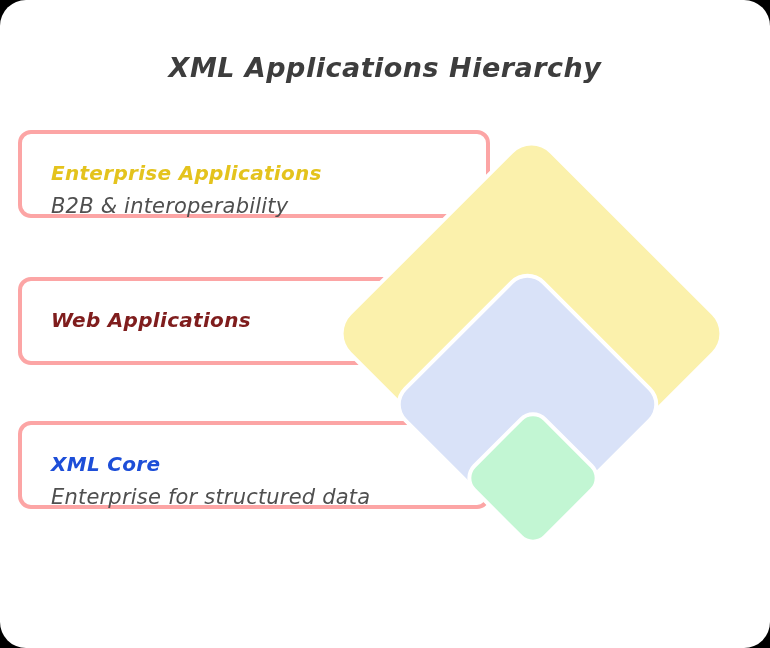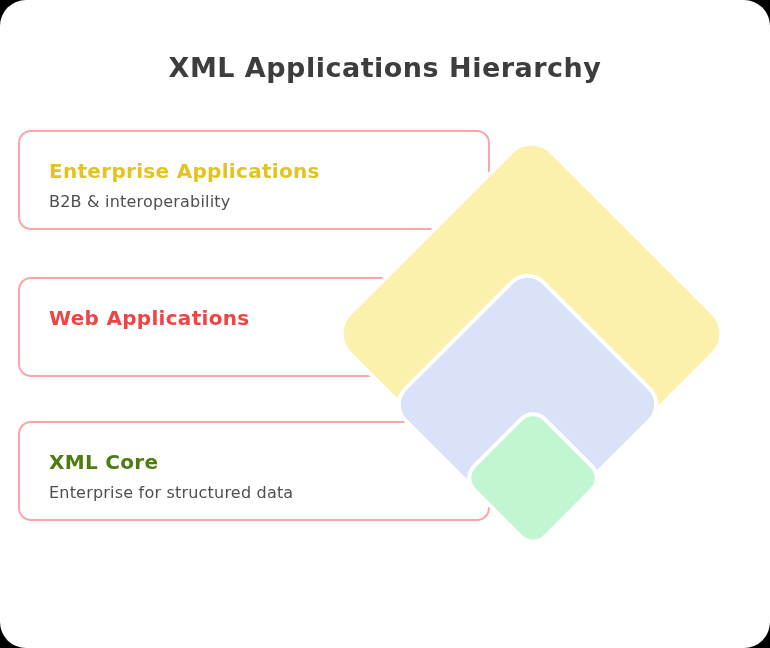--- a/index.html
+++ b/index.html
@@ -8,58 +8,59 @@
     background: #000000;
     font-family: "DejaVu Sans", "Liberation Sans", sans-serif;
   }
   .canvas {
     position: relative;
     width: 770px;
     height: 648px;
     background: #ffffff;
     border-radius: 26px;
     overflow: hidden;
+    font-style: italic;
   }
   .title {
     position: absolute;
     top: 52px;
     left: 0;
     width: 770px;
     text-align: center;
     font-size: 27px;
     font-weight: bold;
     color: #3d3d3d;
     letter-spacing: 0.5px;
   }
   .card {
     position: absolute;
     left: 18px;
     width: 472px;
-    height: 100px;
-    border: 2px solid #fca5a5;
+    height: 88px;
+    border: 4px solid #fca5a5;
     border-radius: 13px;
     background: #ffffff;
     box-sizing: border-box;
     padding: 27px 0 0 29px;
     z-index: 1;
   }
   .card-1 { top: 130px; }
   .card-2 { top: 277px; }
   .card-3 { top: 421px; }
   .card-heading {
     font-size: 20px;
     font-weight: bold;
     margin-bottom: 9px;
     letter-spacing: 0.3px;
   }
   .h-gold  { color: #e4c31d; }
-  .h-blue  { color: #ef4444; }
-  .h-green { color: #4d7c0f; }
+  .h-blue  { color: #7f1d1d; }
+  .h-green { color: #1d4ed8; }
   .card-subtitle {
-    font-size: 16px;
+    font-size: 21px;
     color: #4f4f4f;
     letter-spacing: 0.2px;
   }
   .diamond {
     position: absolute;
     transform: rotate(45deg);
     box-shadow: 0 0 0 4px #ffffff;
   }
   .diamond-yellow {
     left: 391px;

